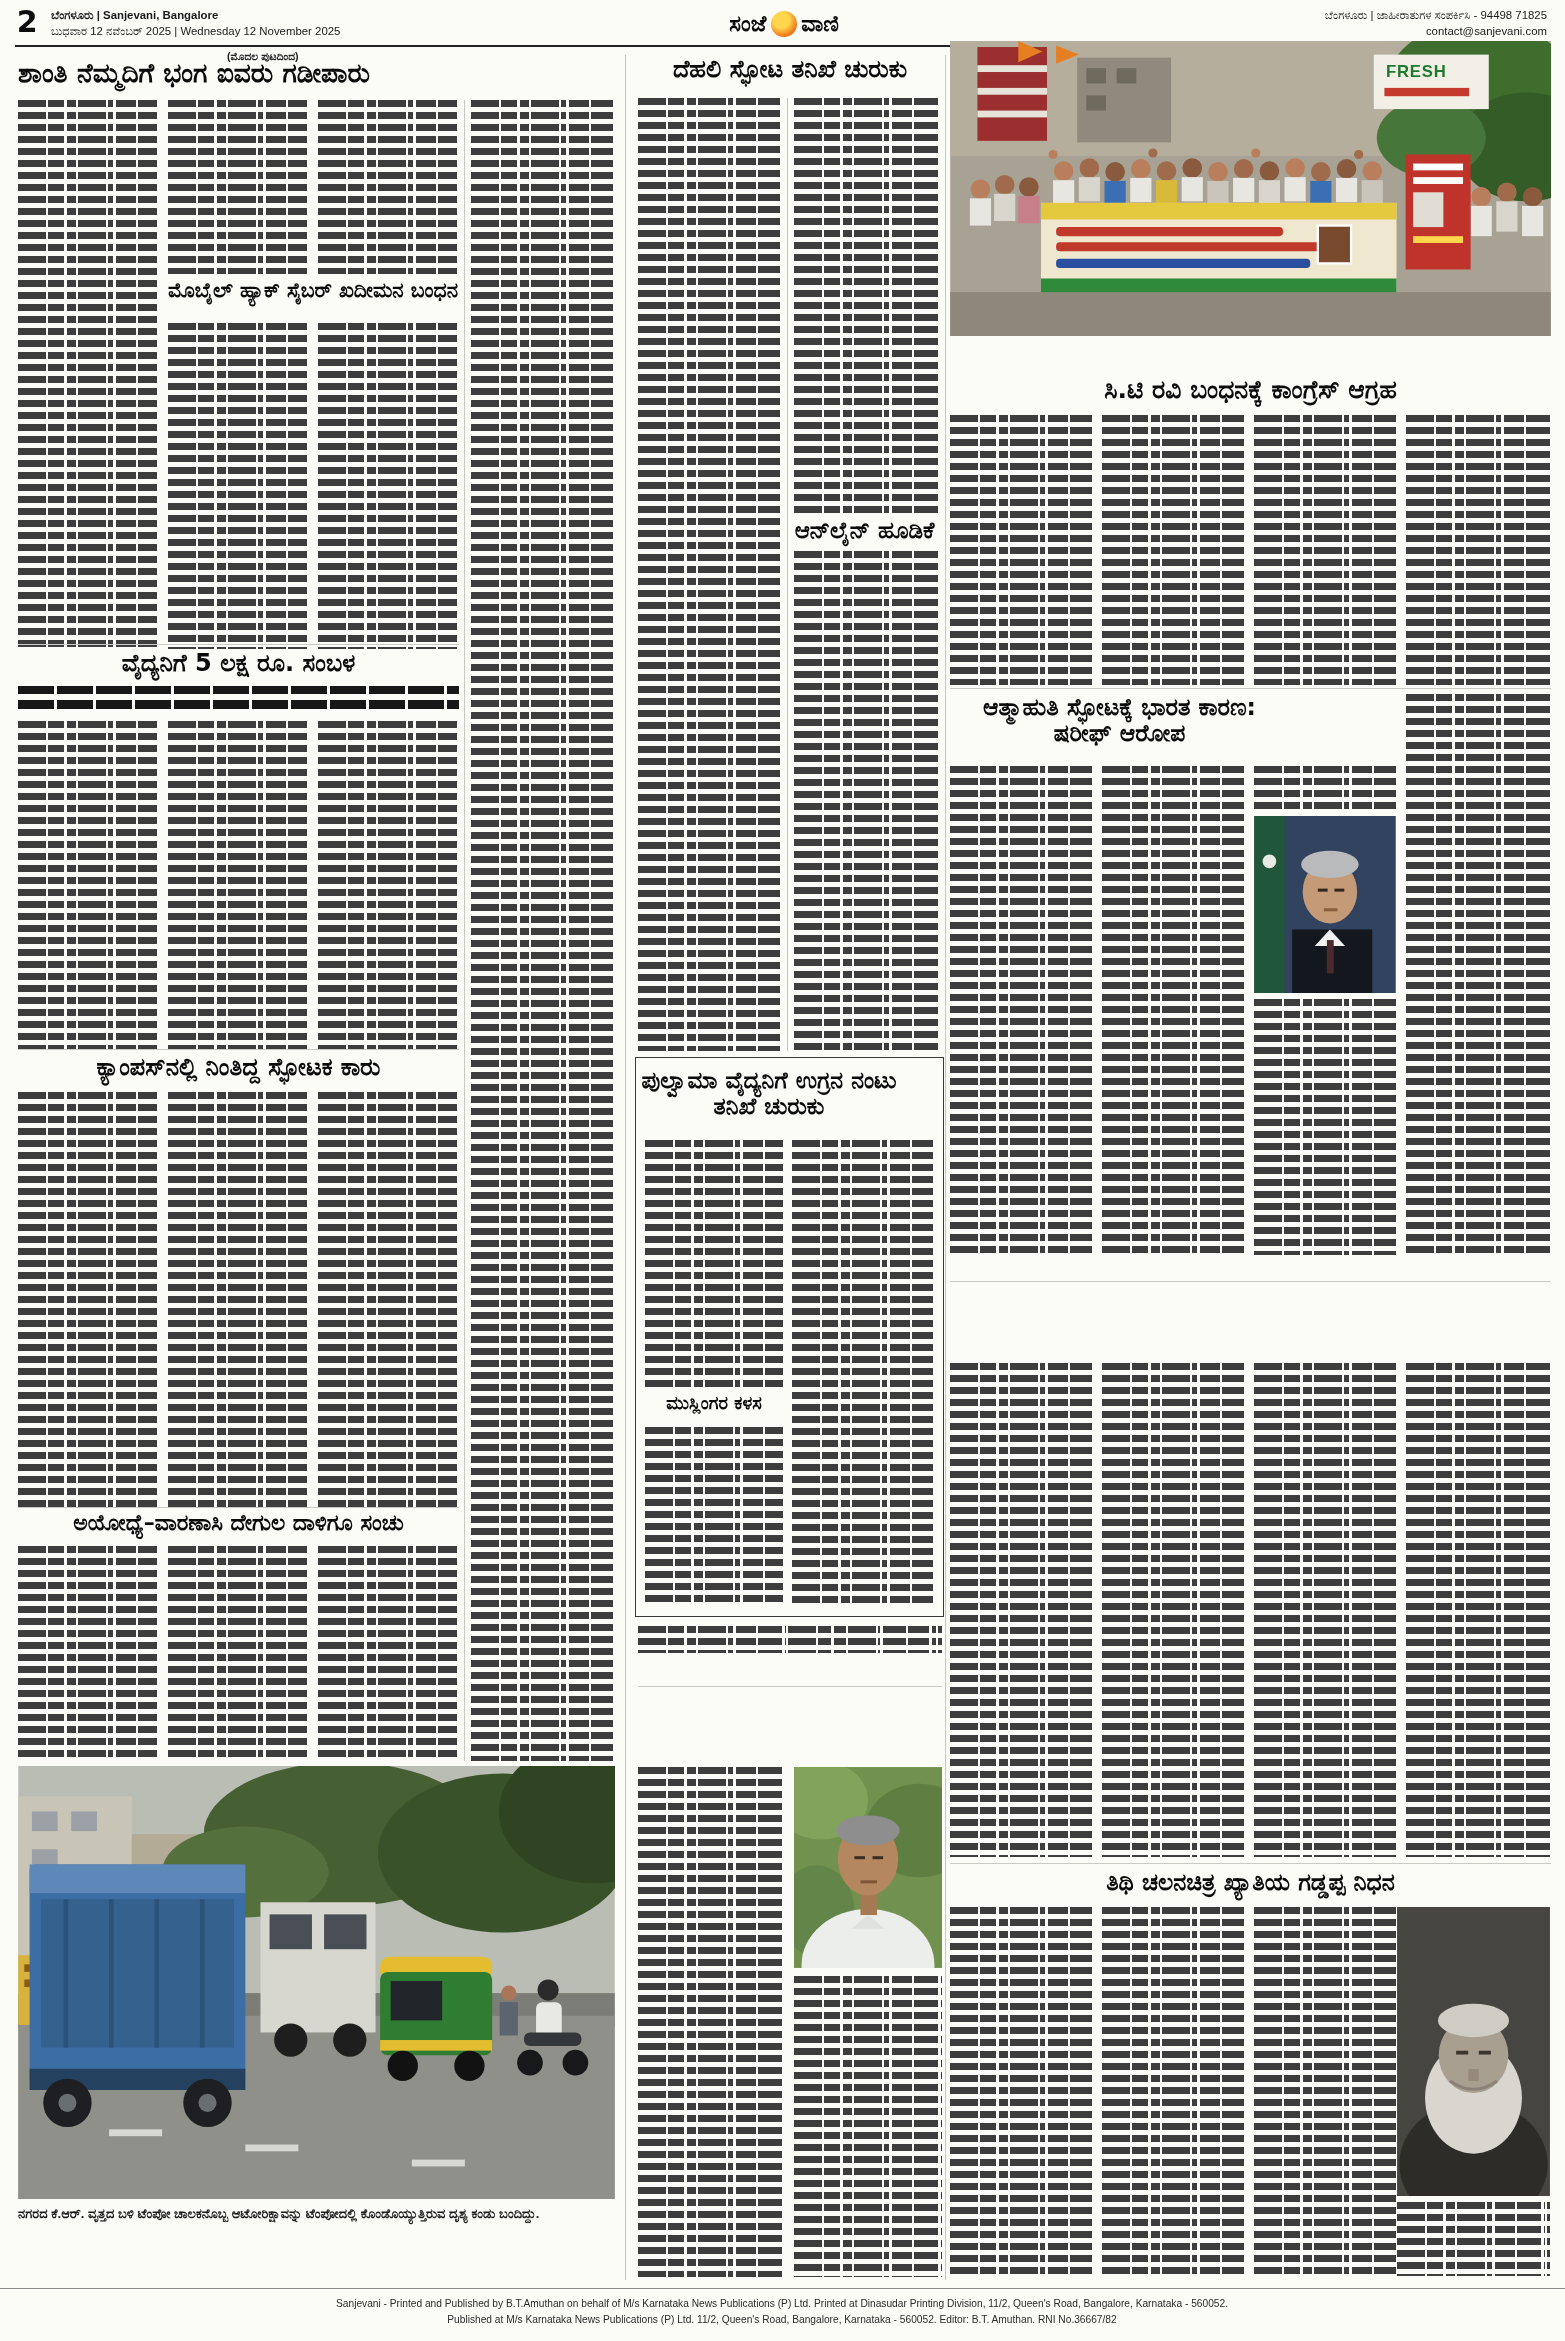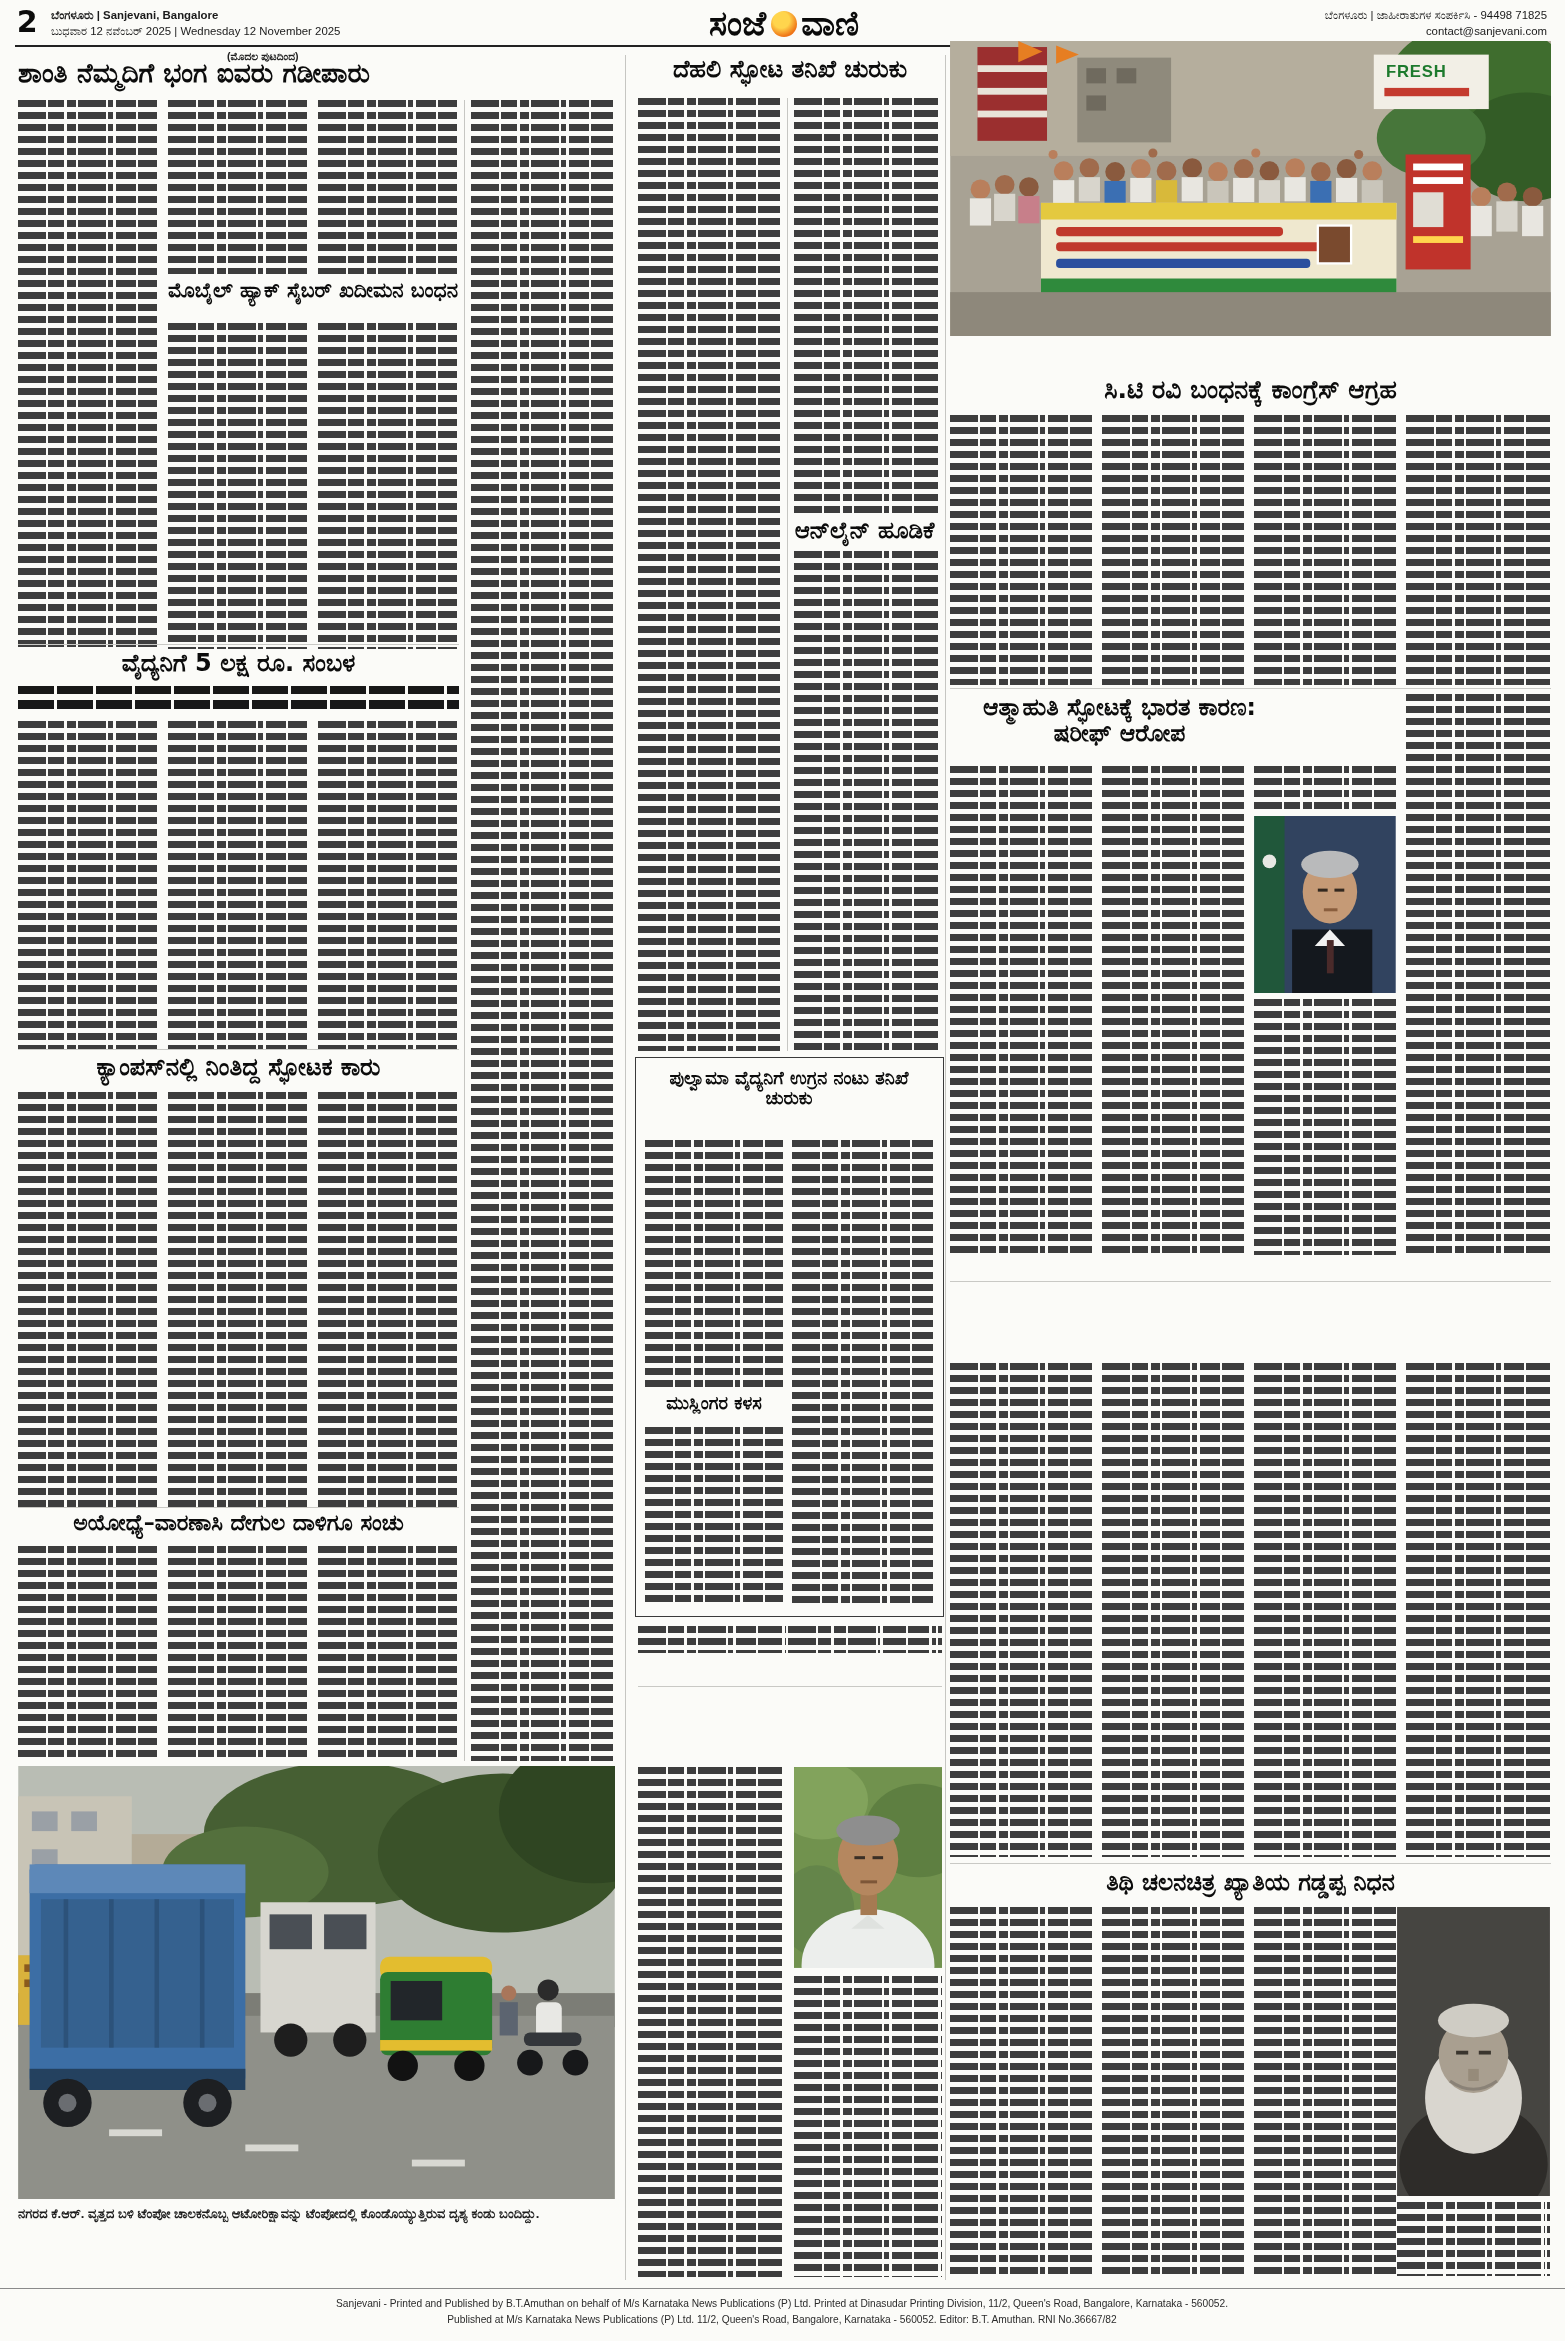--- a/index.html
+++ b/index.html
@@ -14,21 +14,21 @@
       repeating-linear-gradient(90deg, rgba(251,251,248,0) 0 46px, #fbfbf8 46px 49px),
       repeating-linear-gradient(180deg, #3d3d3d 0 6.8px, rgba(0,0,0,0) 6.8px 12px);}
   .simbold{background-image:
       repeating-linear-gradient(90deg, rgba(251,251,248,0) 0 36px, #fbfbf8 36px 39px),
       repeating-linear-gradient(180deg, #181818 0 8.3px, rgba(0,0,0,0) 8.3px 14.4px);}
   .vrule{width:0.8px;background:#c6c6c2;}
   .hrule{height:0.8px;background:#c9c9c5;}
   .hdr-small{font-size:11.4px;line-height:1.35;color:#1a1a1a;}
   .caption{font-size:13px;font-weight:bold;color:#1c1c1c;line-height:1.35;}
   .footer-text{font-size:10.2px;color:#2c2c2c;text-align:center;line-height:1.55;}
-  .masthead{font-size:34px;font-weight:bold;color:#0a0a0a;display:flex;align-items:center;justify-content:center;gap:4.5px;}
+  .masthead{font-size:22px;font-weight:bold;color:#0a0a0a;display:flex;align-items:center;justify-content:center;gap:4.5px;}
   .logo-dot{display:inline-block;width:26px;height:26px;border-radius:50%;
             background:radial-gradient(circle at 40% 35%, #ffd54d 0 35%, #f07818 70%, #d9541a 100%);}
   .boxed{border:1.5px solid #3a3a3a;background:#fbfbf8;}
   .signtext{font-weight:bold;color:#1d7a2d;font-size:16.7px;letter-spacing:0.8px;}
 </style>
 </head>
 <body>
 
 <div id="page">
 
@@ -141,21 +141,21 @@
   </svg>
   <div class="abs caption" style="left:18px;top:2205px;width:597px;height:36px;">ನಗರದ ಕೆ.ಆರ್. ವೃತ್ತದ ಬಳಿ ಟೆಂಪೋ ಚಾಲಕನೊಬ್ಬ ಆಟೋರಿಕ್ಷಾವನ್ನು ಟೆಂಪೋದಲ್ಲಿ ಕೊಂಡೊಯ್ಯುತ್ತಿರುವ ದೃಶ್ಯ ಕಂಡು ಬಂದಿದ್ದು.</div>
 
   <h2 class="abs hl center" style="left:638px;top:56px;width:304px;height:35px;font-size:24px;">ದೆಹಲಿ ಸ್ಫೋಟ ತನಿಖೆ ಚುರುಕು</h2>
   <div class="abs sim" style="left:638px;top:98px;width:142px;height:953px;"></div>
   <div class="abs sim" style="left:794px;top:98px;width:144px;height:415px;"></div>
   <h3 class="abs hl center" style="left:792px;top:518px;width:145px;height:29px;font-size:23px;">ಆನ್‌ಲೈನ್ ಹೂಡಿಕೆ</h3>
   <div class="abs sim" style="left:794px;top:551px;width:144px;height:500px;"></div>
 
   <div class="abs boxed" style="left:635px;top:1057px;width:309px;height:560px;"></div>
-  <h3 class="abs hl center" style="left:645px;top:1068px;width:288px;height:65px;font-size:18px;">ಪುಲ್ವಾಮಾ ವೈದ್ಯನಿಗೆ ಉಗ್ರನ ನಂಟು ತನಿಖೆ ಚುರುಕು</h3>
+  <h3 class="abs hl center" style="left:625px;top:1068px;width:288px;height:65px;font-size:23px;">ಪುಲ್ವಾಮಾ ವೈದ್ಯನಿಗೆ ಉಗ್ರನ ನಂಟು ತನಿಖೆ ಚುರುಕು</h3>
   <div class="abs sim" style="left:645px;top:1140px;width:138px;height:248px;"></div>
   <h4 class="abs hl center" style="left:645px;top:1393px;width:138px;height:27px;font-size:18px;">ಮುಸ್ಲಿಂಗರ ಕಳಸ</h4>
   <div class="abs sim" style="left:645px;top:1427px;width:138px;height:179px;"></div>
   <div class="abs sim" style="left:792px;top:1140px;width:141px;height:465px;"></div>
   <div class="abs sim" style="left:638px;top:1626px;width:304px;height:27px;"></div>
 
   <div class="abs hrule" style="left:638px;top:1686px;width:304px;"></div>
   <div class="abs sim" style="left:638px;top:1767px;width:145px;height:510px;"></div>
 
   <svg class="abs" style="left:794px;top:1767px;" width="148" height="201" viewBox="0 0 196 266">

